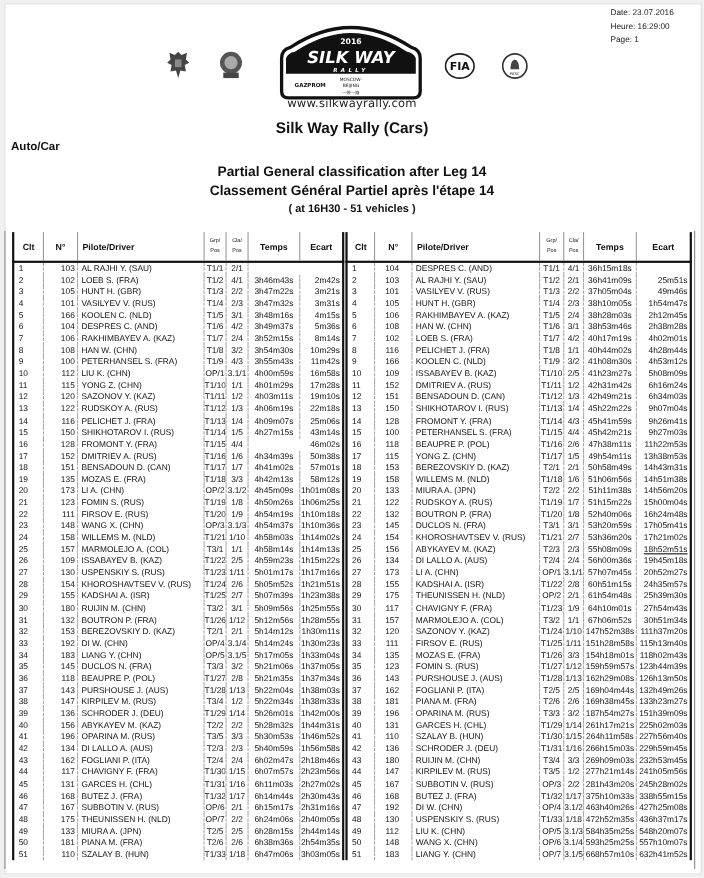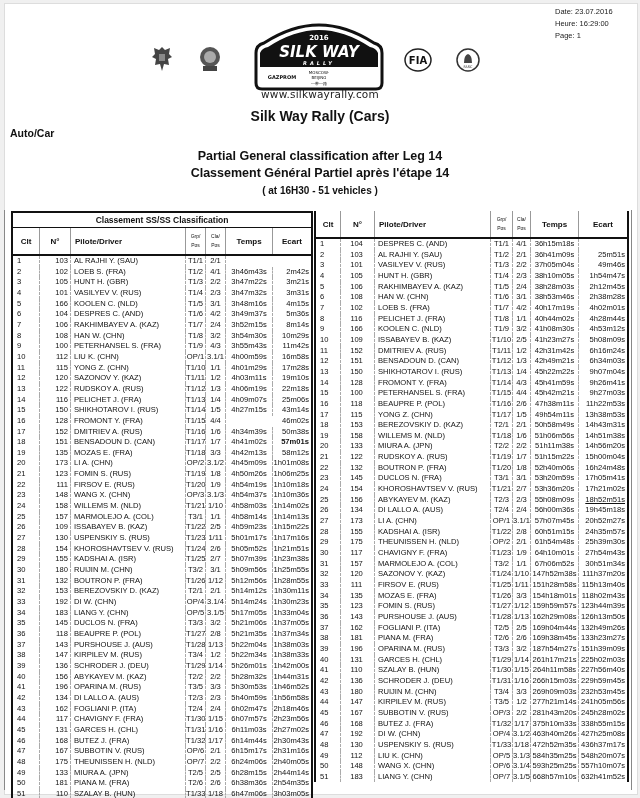--- a/index.html
+++ b/index.html
@@ -94,21 +94,20 @@
 <div class="title">Silk Way Rally (Cars)</div>
 <div class="category">Auto/Car</div>
 <div class="sub sub1">Partial General classification after Leg 14</div>
 <div class="sub sub2">Classement Général Partiel après l'étape 14</div>
 <div class="sub sub3">( at 16H30 - 51 vehicles )</div>
 
 <div class="tbl-outer"></div>
 
 <div class="tbl-wrap">
   <div class="half left">
-    <div class="hdr-title">Classement SS/SS Classification</div>
     <div class="colhdr">
       <div style="width:27px">Clt</div>
       <div style="width:31px">N°</div>
       <div class="left-al" style="width:115px">Pilote/Driver</div>
       <div class="two" style="width:20px">
           <span>Grp/</span>
           <span>Pos</span>
         </div>
       <div class="two" style="width:20px">
           <span>Cla/</span>
@@ -271,21 +270,21 @@
           <div class="c-tmp" style="width: 47px;">4h34m39s</div>
           <div class="c-ecart" style="width: 38px;">50m38s</div>
         </div>
         <div class="row">
           <div class="c-clt" style="width: 27px;">18</div>
           <div class="c-num" style="width: 31px;">151</div>
           <div class="c-name" style="width: 115px;">BENSADOUN D. (CAN)</div>
           <div class="c-grp" style="width: 20px;">T1/17</div>
           <div class="c-cla" style="width: 20px;">1/7</div>
           <div class="c-tmp" style="width: 47px;">4h41m02s</div>
-          <div class="c-ecart" style="width: 38px; font-weight: bold;">57m01s</div>
+          <div class="c-ecart" style="width: 38px;">57m01s</div>
         </div>
         <div class="row">
           <div class="c-clt" style="width: 27px;">19</div>
           <div class="c-num" style="width: 31px;">135</div>
           <div class="c-name" style="width: 115px;">MOZAS E. (FRA)</div>
           <div class="c-grp" style="width: 20px;">T1/18</div>
           <div class="c-cla" style="width: 20px;">3/3</div>
           <div class="c-tmp" style="width: 47px;">4h42m13s</div>
           <div class="c-ecart" style="width: 38px;">58m12s</div>
         </div>

